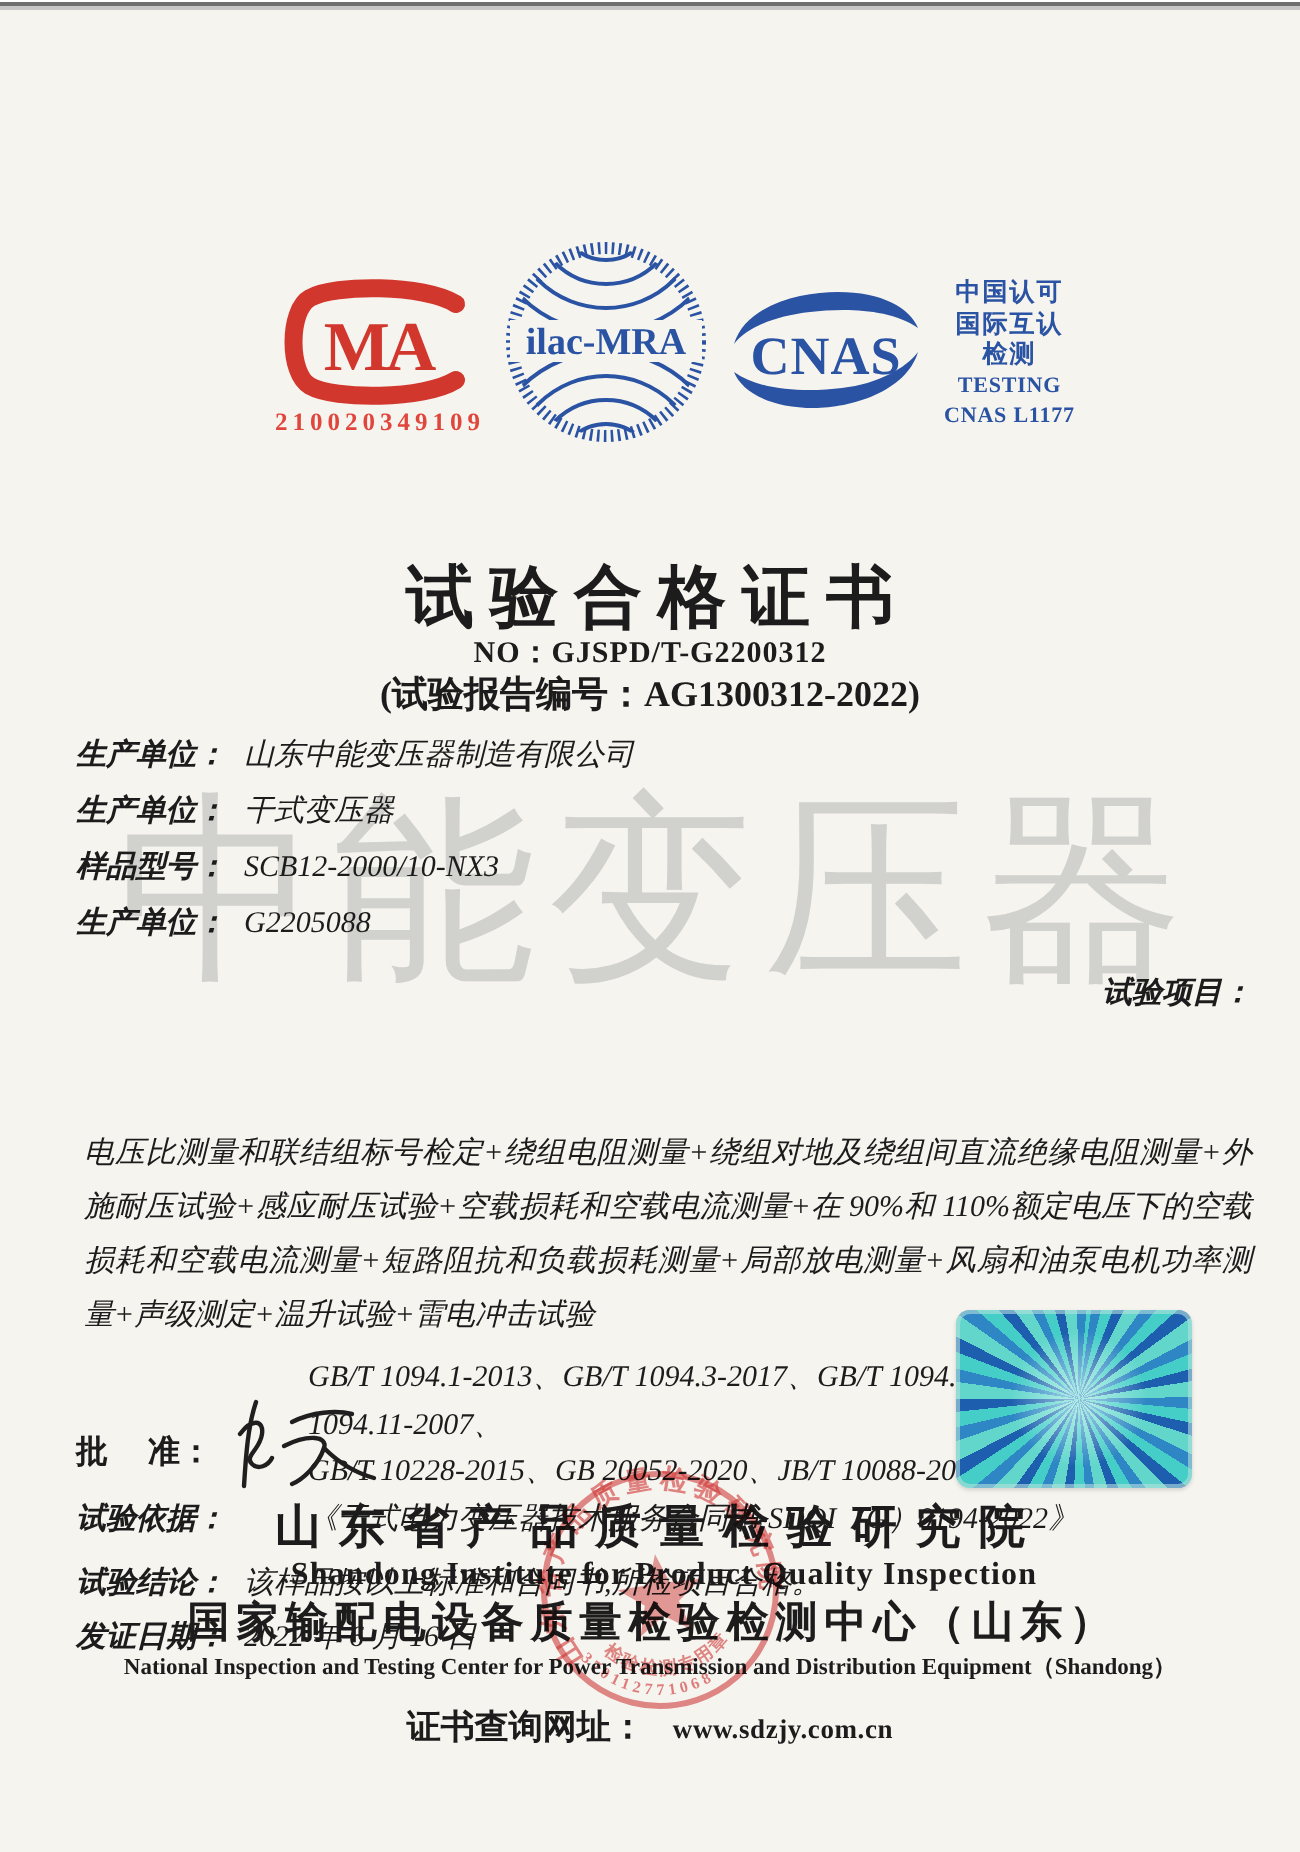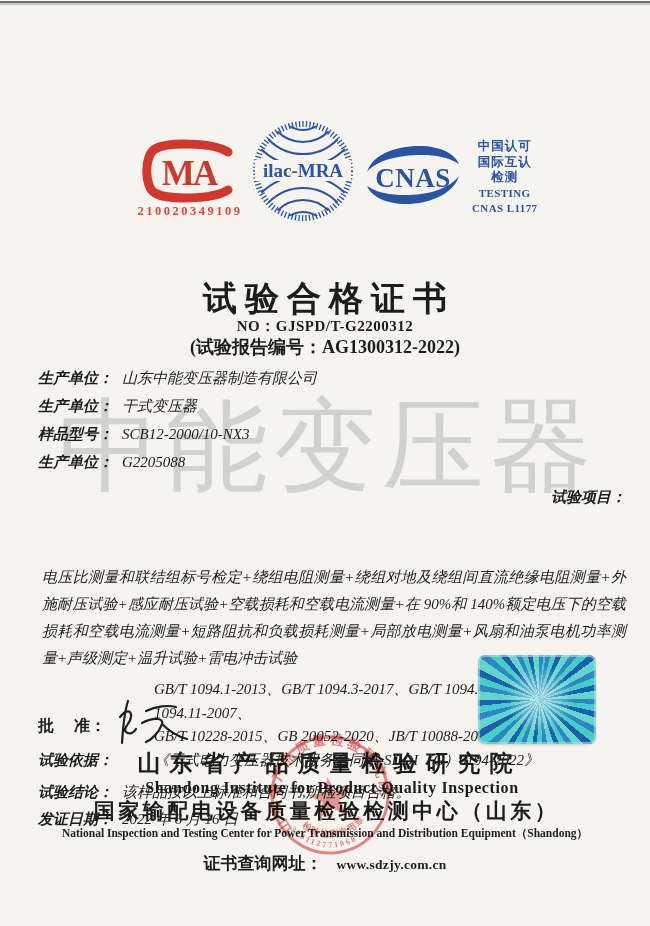--- a/index.html
+++ b/index.html
@@ -121,21 +121,21 @@
     <div class="frow">
       <span class="flabel">样品型号：</span>
       <span class="fvalue">SCB12-2000/10-NX3</span>
     </div>
     <div class="frow">
       <span class="flabel">生产单位：</span>
       <span class="fvalue">G2205088</span>
     </div>
     <div class="frow r5">
       <span class="flabel">试验项目：</span>
-      <span class="fvalue">电压比测量和联结组标号检定+绕组电阻测量+绕组对地及绕组间直流绝缘电阻测量+外施耐压试验+感应耐压试验+空载损耗和空载电流测量+在 90%和 140%额定电压下的空载损耗和空载电流测量+短路阻抗和负载损耗测量+局部放电测量+风扇和油泵电机功率测量+声级测定+温升试验+雷电冲击试验</span>
+      <span class="fvalue">电压比测量和联结组标号检定+绕组电阻测量+绕组对地及绕组间直流绝缘电阻测量+外施耐压试验+感应耐压试验+空载损耗和空载电流测量+在 90%和 110%额定电压下的空载损耗和空载电流测量+短路阻抗和负载损耗测量+局部放电测量+风扇和油泵电机功率测量+声级测定+温升试验+雷电冲击试验</span>
     </div>
     <div class="frow r6">
       <span class="flabel">试验依据：</span>
       <span class="fvalue">GB/T 1094.1-2013、GB/T 1094.3-2017、GB/T 1094.10-2003、GB/T 1094.11-2007、
 GB/T 10228-2015、GB 20052-2020、JB/T 10088-2016、
 《干式电力变压器技术服务合同书-SDQI（G）0194-2022》</span>
     </div>
     <div class="frow r7">
       <span class="flabel">试验结论：</span>
       <span class="fvalue">该样品按以上标准和合同书,所检项目合格。</span>

